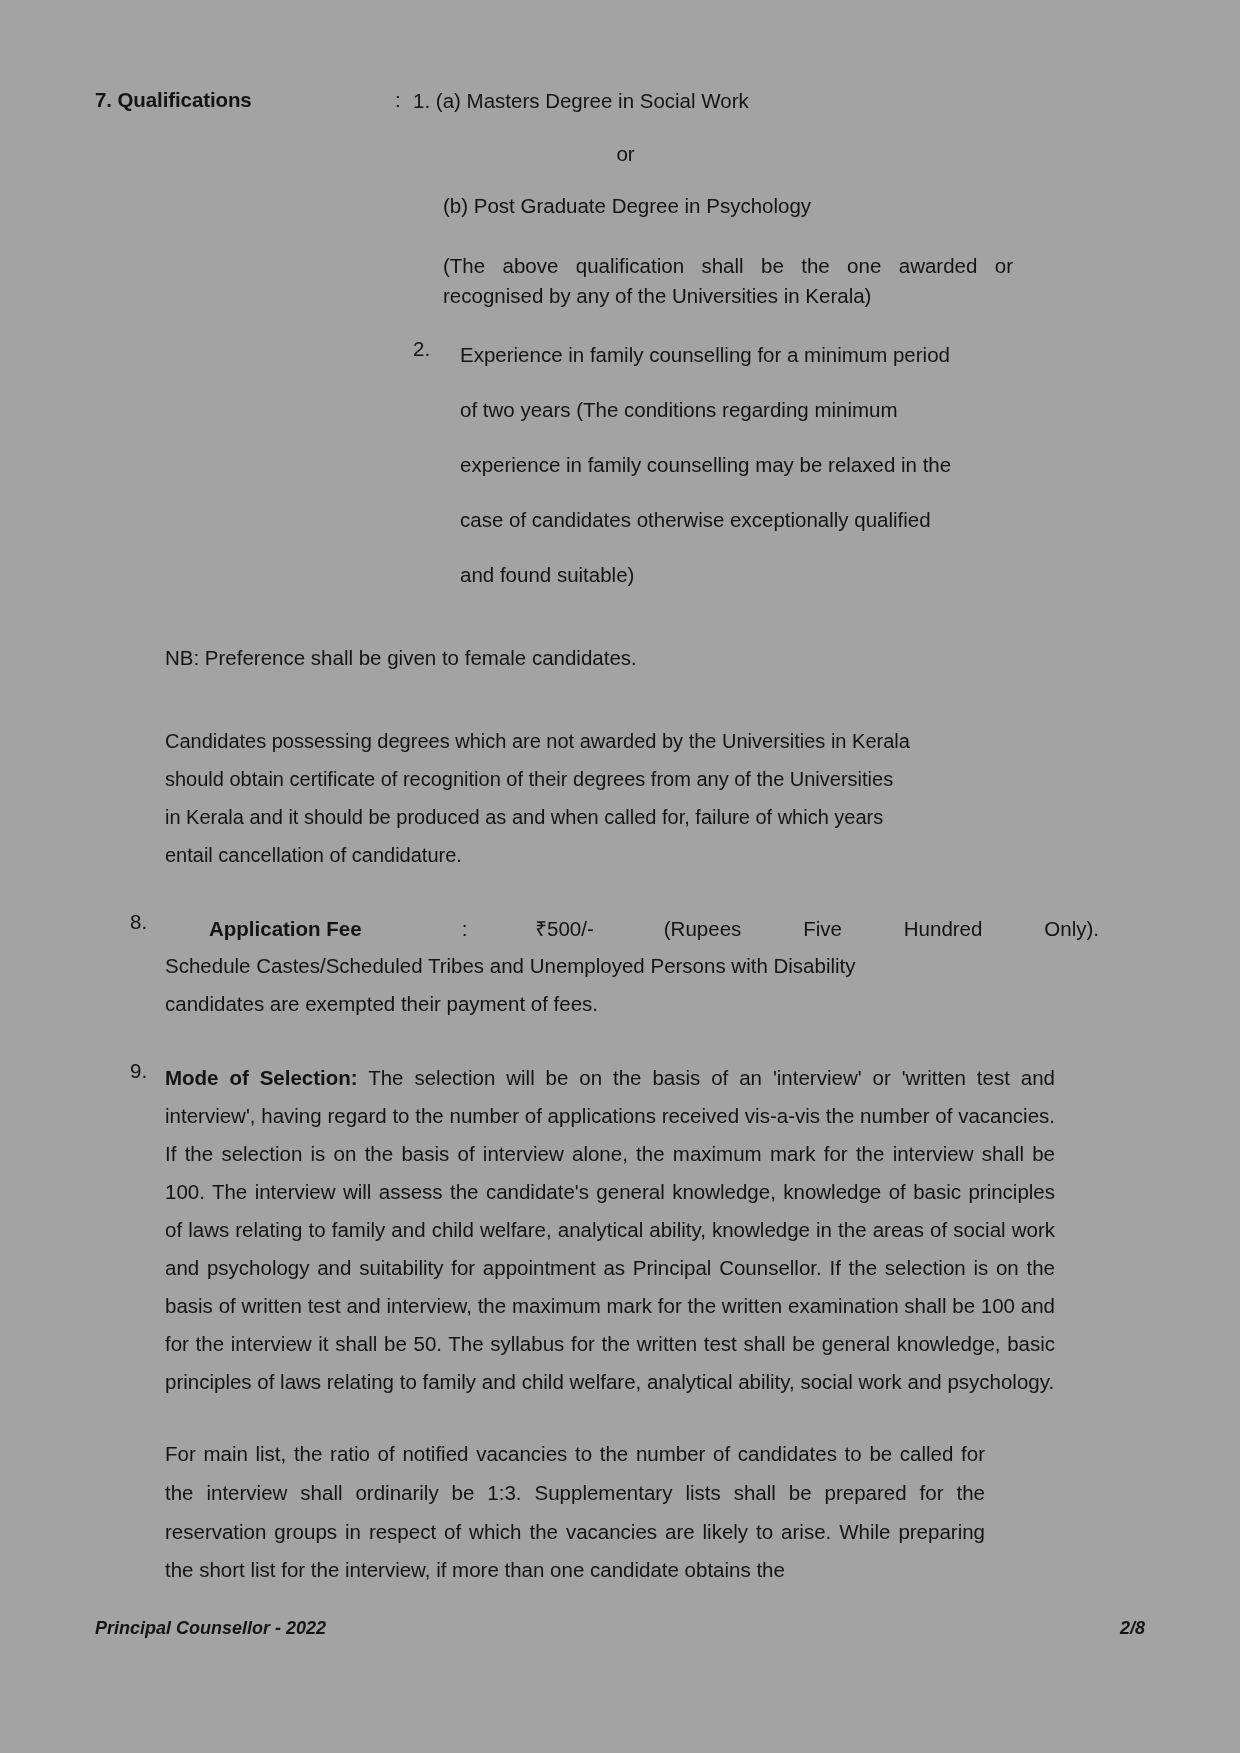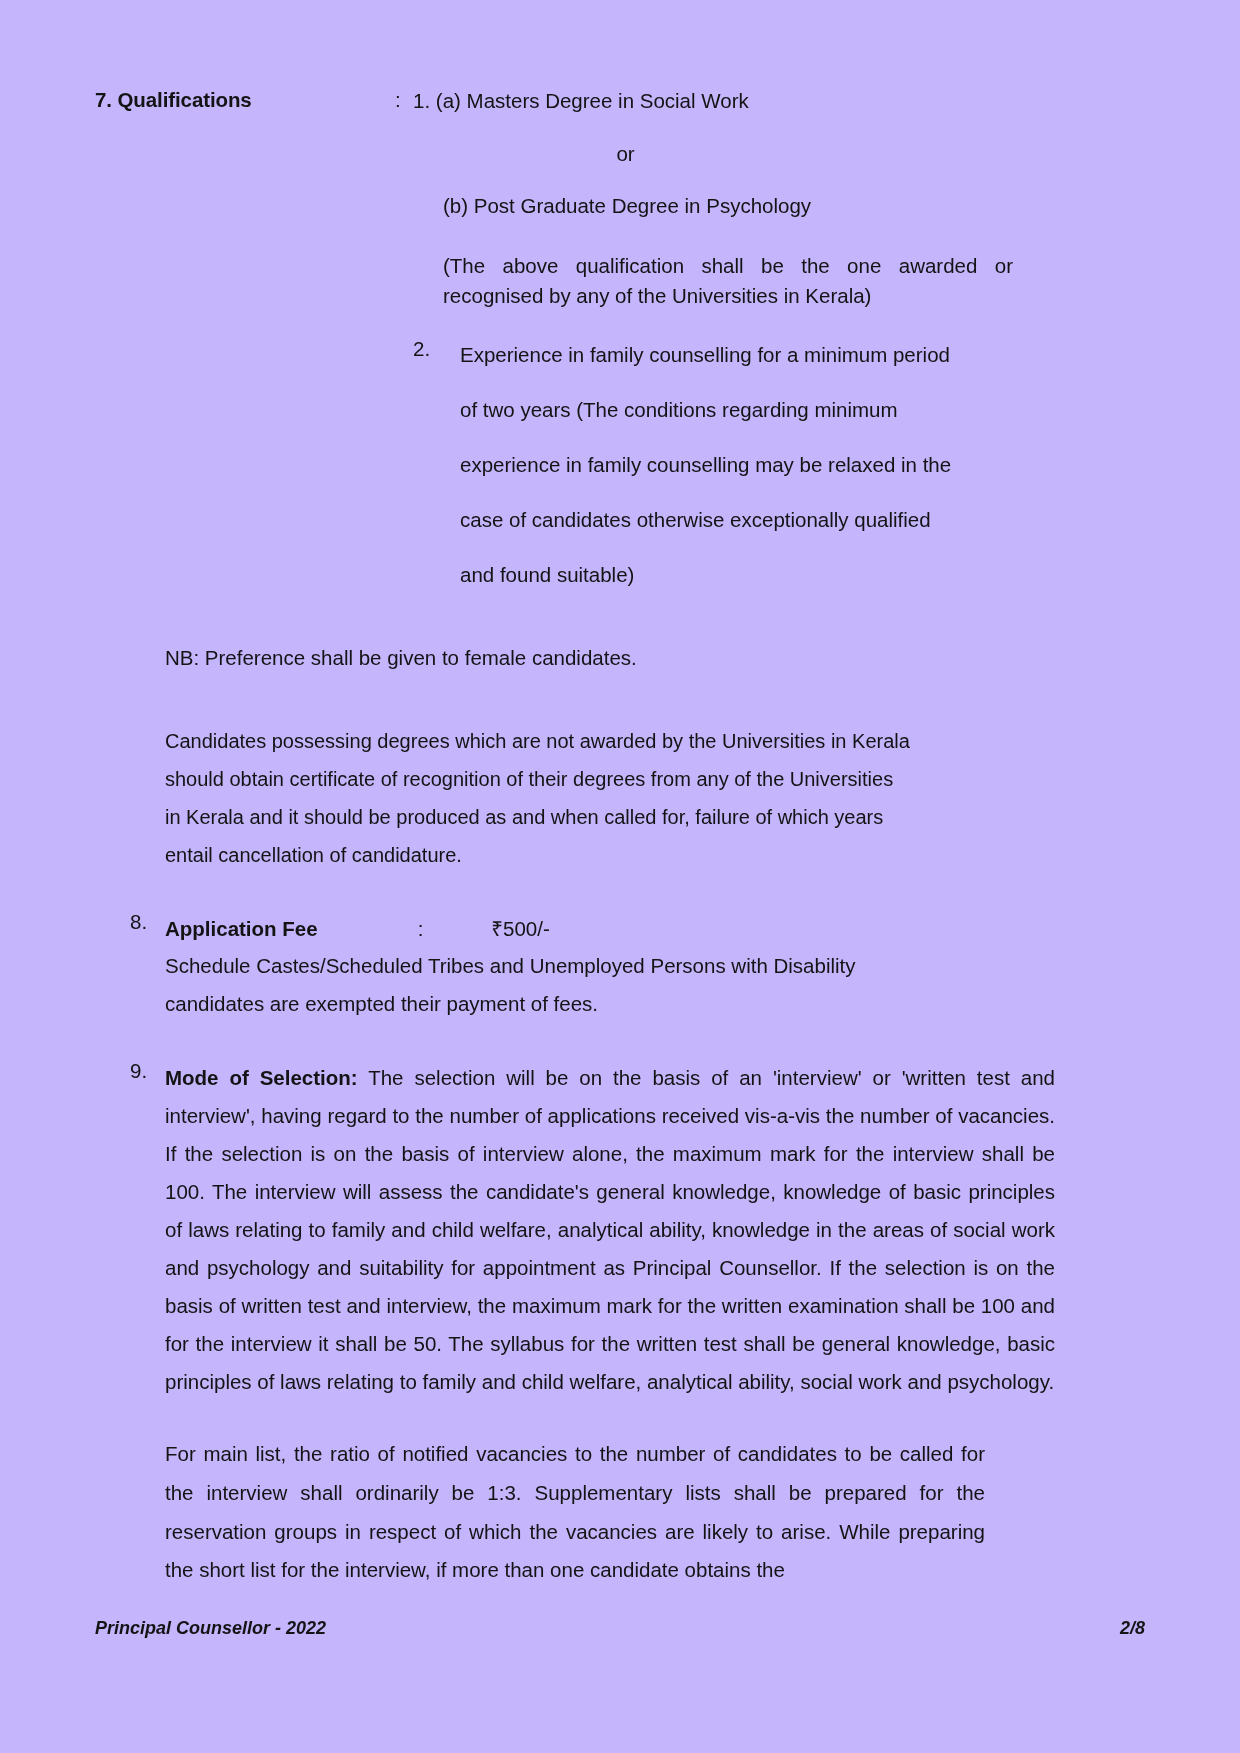--- a/index.html
+++ b/index.html
@@ -8,21 +8,21 @@
     background: #ffffff;
   }
   body {
     font-family: "Liberation Sans", sans-serif;
     color: #141414;
   }
   .page {
     position: relative;
     width: 1240px;
     height: 1753px;
-    background: #c4b5fd;
+    background: #a3a3a3;
     box-sizing: border-box;
     overflow: hidden;
   }
   .content {
     position: absolute;
     left: 95px;
     top: 88px;
     width: 890px;
   }
 
@@ -132,20 +132,21 @@
     text-align: left;
   }
   .bold { font-weight: bold; }
 
   
   .fee-line {
     display: flex;
     align-items: center;
     width: 100%;
     line-height: 1.85;
+    margin-left: 44px;
   }
   .fee-label {
     font-weight: bold;
     flex: 0 0 auto;
   }
   .fee-colon {
     flex: 0 0 auto;
     margin-left: 100px;
   }
   .fee-amount {
@@ -229,20 +230,26 @@
       <div class="last-line">entail cancellation of candidature.</div>
     </div>
 
     <div class="num-section">
       <span class="marker">8.</span>
 
       <div class="fee-line">
         <span class="fee-label">Application Fee</span>
         <span class="fee-colon">:</span>
         <span class="fee-amount">₹500/-</span>
+        <span class="fee-words">
+          <span>(Rupees</span>
+          <span>Five</span>
+          <span>Hundred</span>
+          <span>Only).</span>
+        </span>
       </div>
 
       <p>Schedule Castes/Scheduled Tribes and Unemployed Persons with Disability</p>
       <p class="flush">candidates are exempted their payment of fees.</p>
     </div>
 
     <div class="num-section">
       <span class="marker">9.</span>
       <p><span class="bold">Mode of Selection:</span><span> The selection will be on the basis of an 'interview' or 'written test and interview', having regard to the number of applications received vis-a-vis the number of vacancies. If the selection is on the basis of interview alone, the maximum mark for the interview shall be 100. The interview will assess the candidate's general knowledge, knowledge of basic principles of laws relating to family and child welfare, analytical ability, knowledge in the areas of social work and psychology and suitability for appointment as Principal Counsellor. If the selection is on the basis of written test and interview, the maximum mark for the written examination shall be 100 and for the interview it shall be 50. The syllabus for the written test shall be general knowledge, basic principles of laws relating to family and child welfare, analytical ability, social work and psychology.</span></p>
     </div>

